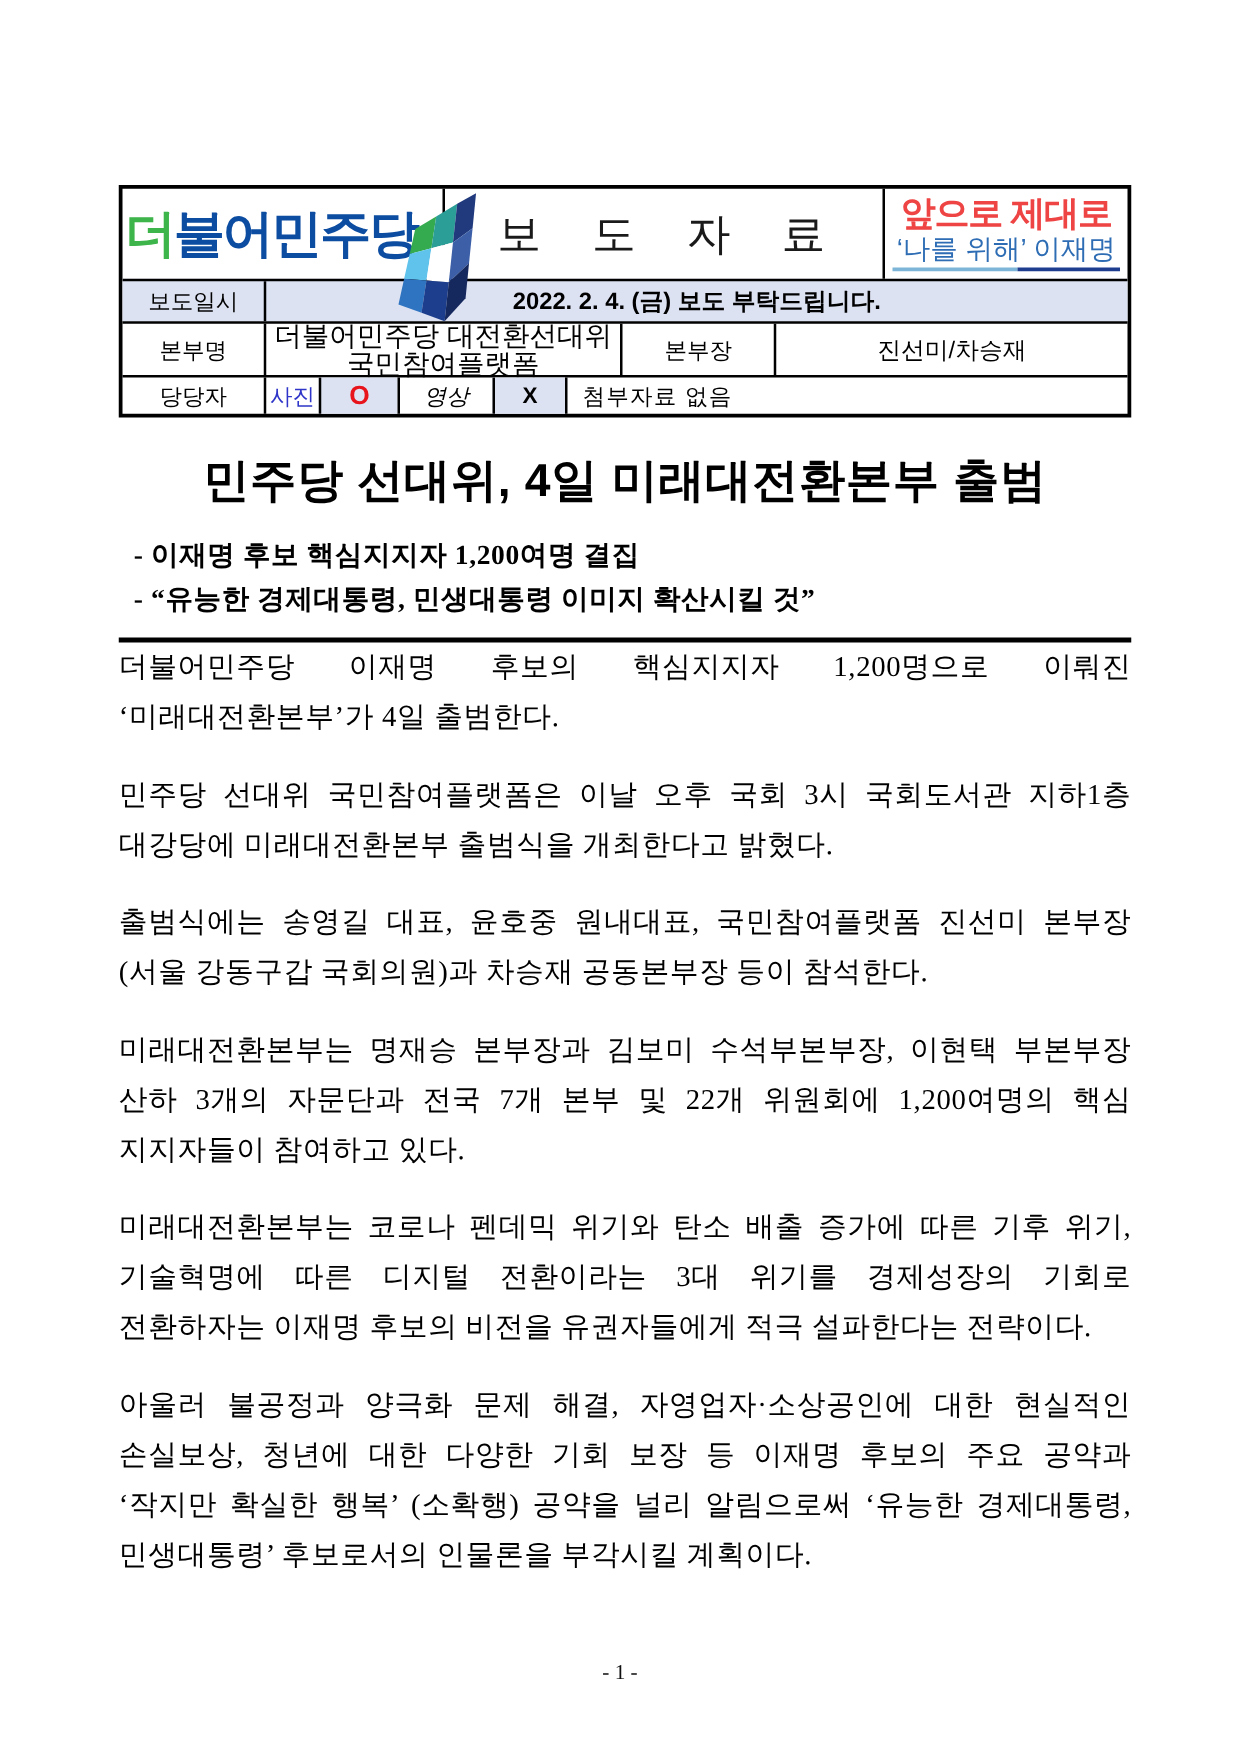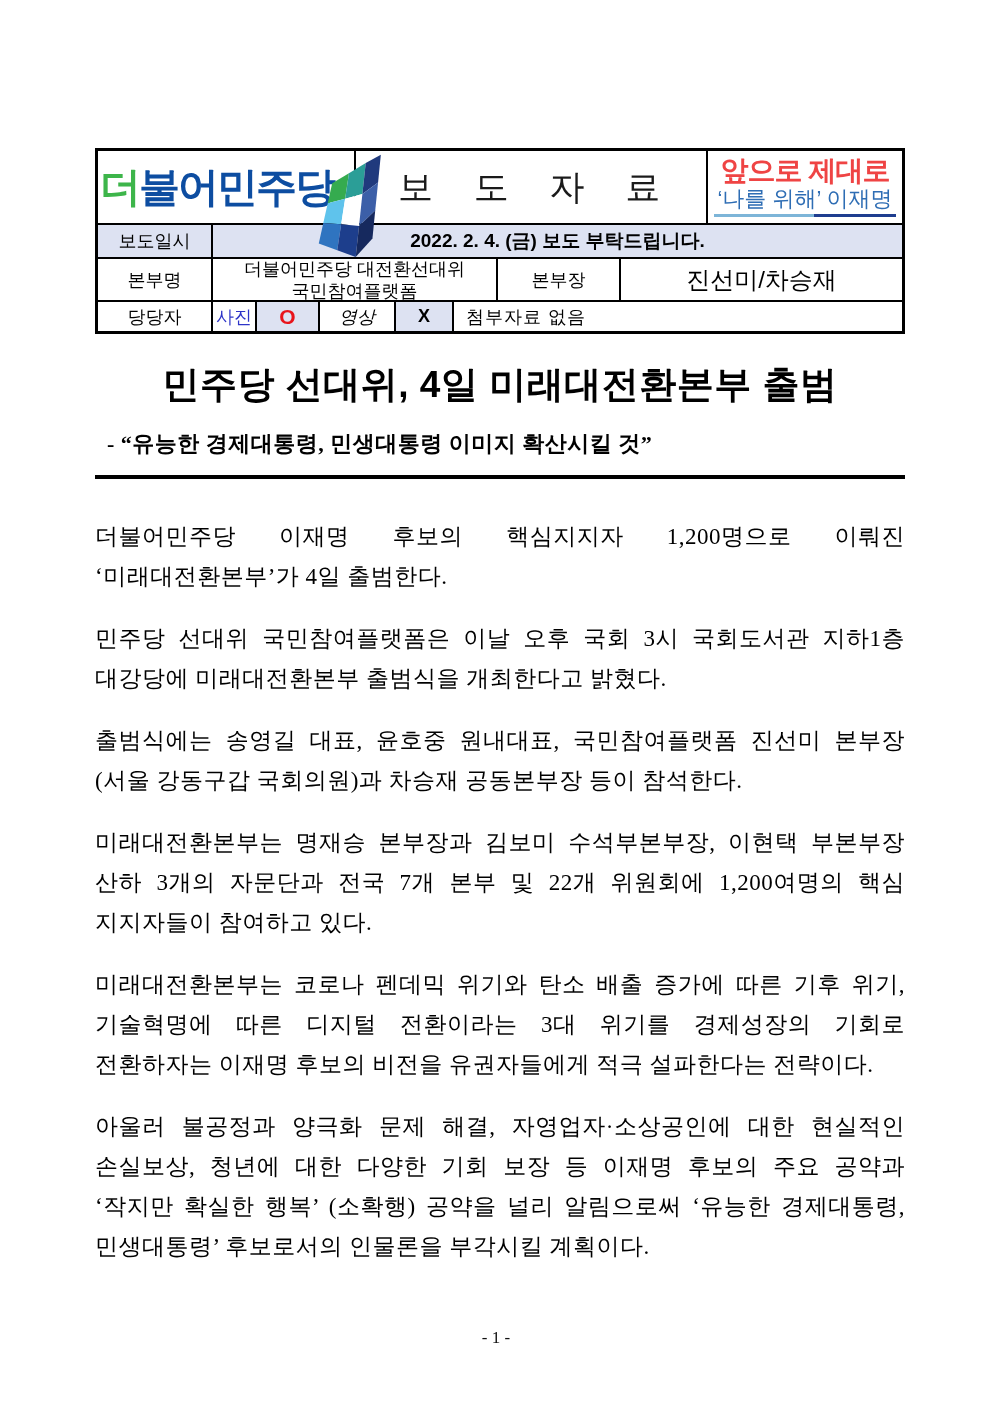--- a/index.html
+++ b/index.html
@@ -34,23 +34,23 @@
   .slogan2 { font-size: 22px; color: #2e6db4; line-height: 26px; white-space: nowrap; }
   .slogan-underline { display: flex; width: 100%; height: 3px; margin-top: 2px; }
   .ul-light { width: 55%; background: #7db5d8; }
   .ul-dark  { width: 45%; background: #1e3d8f; }
 
   .row-date { height: 34px; background: #dde2f2; }
   .row-dept { height: 43px; }
   .row-contact { height: 31px; }
 
   .label-col { width: 113px; font-size: 18px; }
-  .wide-col  { width: 285px; font-size: 18px; text-align: center; }
+  .wide-col  { width: 285px; font-size: 22px; text-align: center; }
   .mid-col   { width: 123px; font-size: 18px; }
-  .flex-col  { flex: 1; font-size: 24px; }
+  .flex-col  { flex: 1; font-size: 19px; }
   .date-value { flex: 1; font-weight: bold; font-size: 19px; }
   .dept-lines { line-height: 22px; }
   .photo-col { width: 44px; color: #2e35c8; font-size: 18px; }
   .omark-col { width: 63px; background: #dde2f2; color: #e8141c; font-size: 21px; font-weight: bold; }
   .video-col { width: 76px; font-size: 18px; font-style: italic; }
   .xmark-col { width: 58px; background: #dde2f2; font-weight: bold; font-size: 18px; }
   .attach-col { flex: 1; justify-content: flex-start; padding-left: 12px; font-size: 18px; letter-spacing: 1px; }
 
   
   .doc-title {
@@ -58,21 +58,21 @@
     font-size: 37px; font-weight: 900; letter-spacing: 0.5px; white-space: nowrap;
   }
   .bullets { margin-top: 16px; padding-left: 12px; }
   .bullet {
     font-family: "Liberation Serif", "DejaVu Serif", serif;
     font-weight: bold; font-size: 22px; line-height: 35px; letter-spacing: 0.5px;
   }
   .rule { border: none; border-top: 4px solid #000; margin-top: 14px; }
 
   
-  .body-text { margin-top: 38px; }
+  .body-text { }
   .body-text p {
     font-family: "Liberation Serif", "DejaVu Serif", serif;
     font-size: 23px; line-height: 40px; margin: 0 0 22px 0;
     text-align: justify; word-break: keep-all; letter-spacing: 0.5px;
   }
 
   
   .page-footer {
     position: absolute; left: 0; top: 1328px; width: 992px;
     text-align: center; font-family: "Liberation Serif", "DejaVu Serif", serif;
@@ -136,20 +136,21 @@
       <div class="cell video-col">영상</div>
       <div class="cell xmark-col">X</div>
       <div class="cell attach-col">첨부자료 없음</div>
     </div>
 
   </div>
 
   <h1 class="doc-title">민주당 선대위, 4일 미래대전환본부 출범</h1>
 
   <div class="bullets">
+    <div class="bullet">- 이재명 후보 핵심지지자 1,200여명 결집</div>
     <div class="bullet">- “유능한 경제대통령, 민생대통령 이미지 확산시킬 것”</div>
   </div>
 
   <hr class="rule">
 
   <div class="body-text">
     <p>더불어민주당 이재명 후보의 핵심지지자 1,200명으로 이뤄진 ‘미래대전환본부’가 4일 출범한다.</p>
     <p>민주당 선대위 국민참여플랫폼은 이날 오후 국회 3시 국회도서관 지하1층 대강당에 미래대전환본부 출범식을 개최한다고 밝혔다.</p>
     <p>출범식에는 송영길 대표, 윤호중 원내대표, 국민참여플랫폼 진선미 본부장(서울 강동구갑 국회의원)과 차승재 공동본부장 등이 참석한다.</p>
     <p>미래대전환본부는 명재승 본부장과 김보미 수석부본부장, 이현택 부본부장 산하 3개의 자문단과 전국 7개 본부 및 22개 위원회에 1,200여명의 핵심 지지자들이 참여하고 있다.</p>

